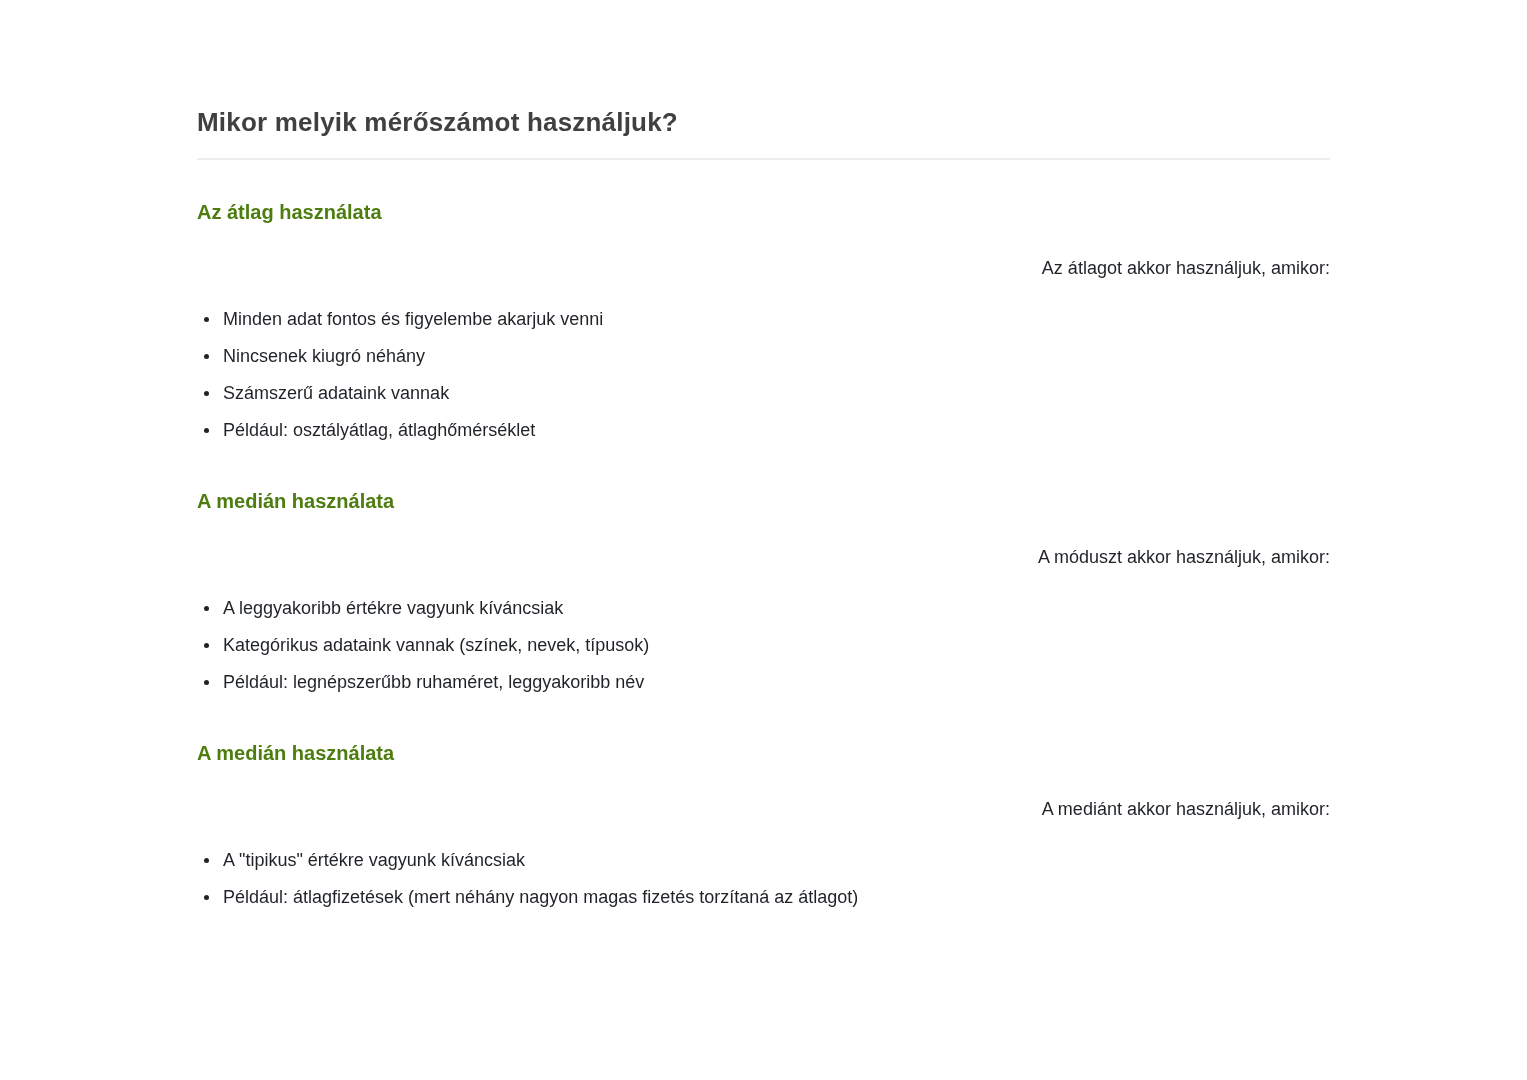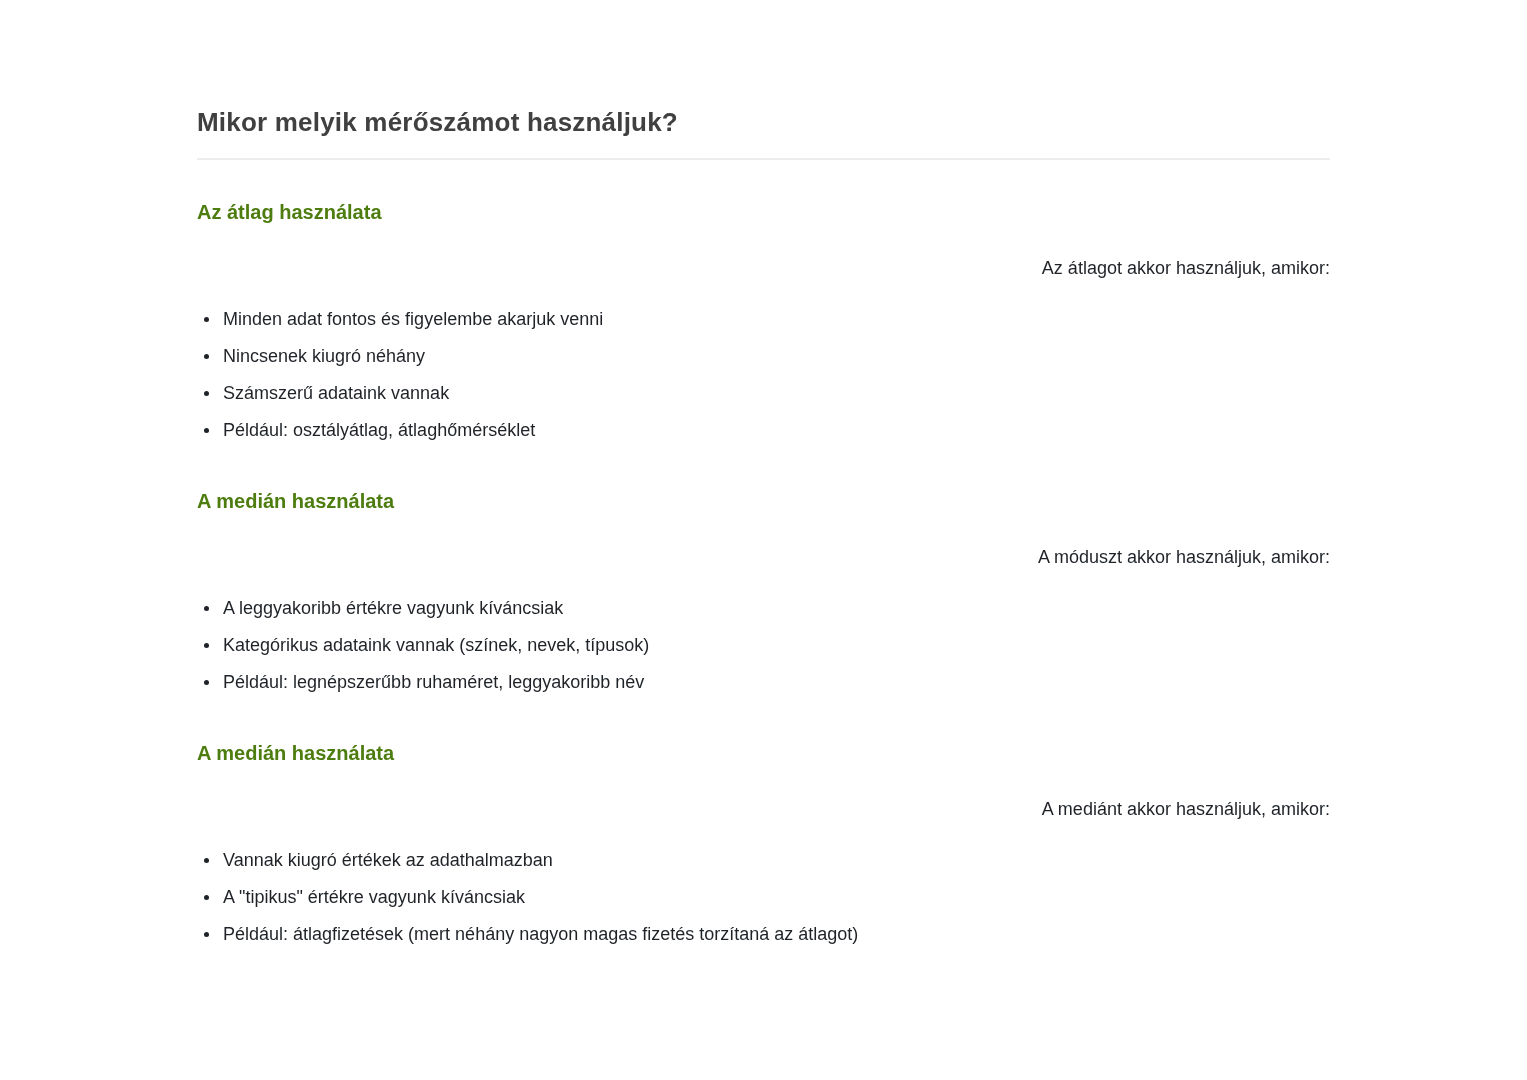--- a/index.html
+++ b/index.html
@@ -111,24 +111,20 @@
       </li>
     </ul>
   </section>
 
   <section>
     <h2 class="section-heading">A medián használata</h2>
     <p class="section-intro">A mediánt akkor használjuk, amikor:</p>
     <ul class="bullet-list">
       <li>
         <span class="bullet-dot"></span>
-        <span>Vannak kiugró értékek az adathalmazban</span>
-      </li>
-      <li>
-        <span class="bullet-dot"></span>
         <span>A "tipikus" értékre vagyunk kíváncsiak</span>
       </li>
       <li>
         <span class="bullet-dot"></span>
         <span>Például: átlagfizetések (mert néhány nagyon magas fizetés torzítaná az átlagot)</span>
       </li>
     </ul>
   </section>
 
 </div>

